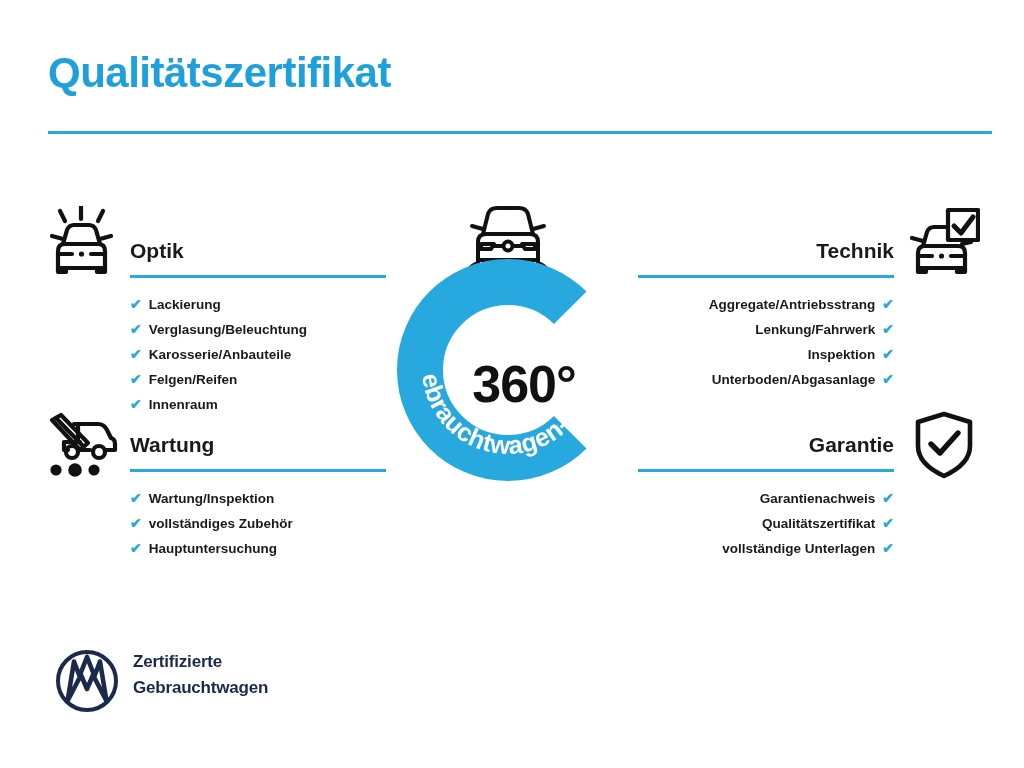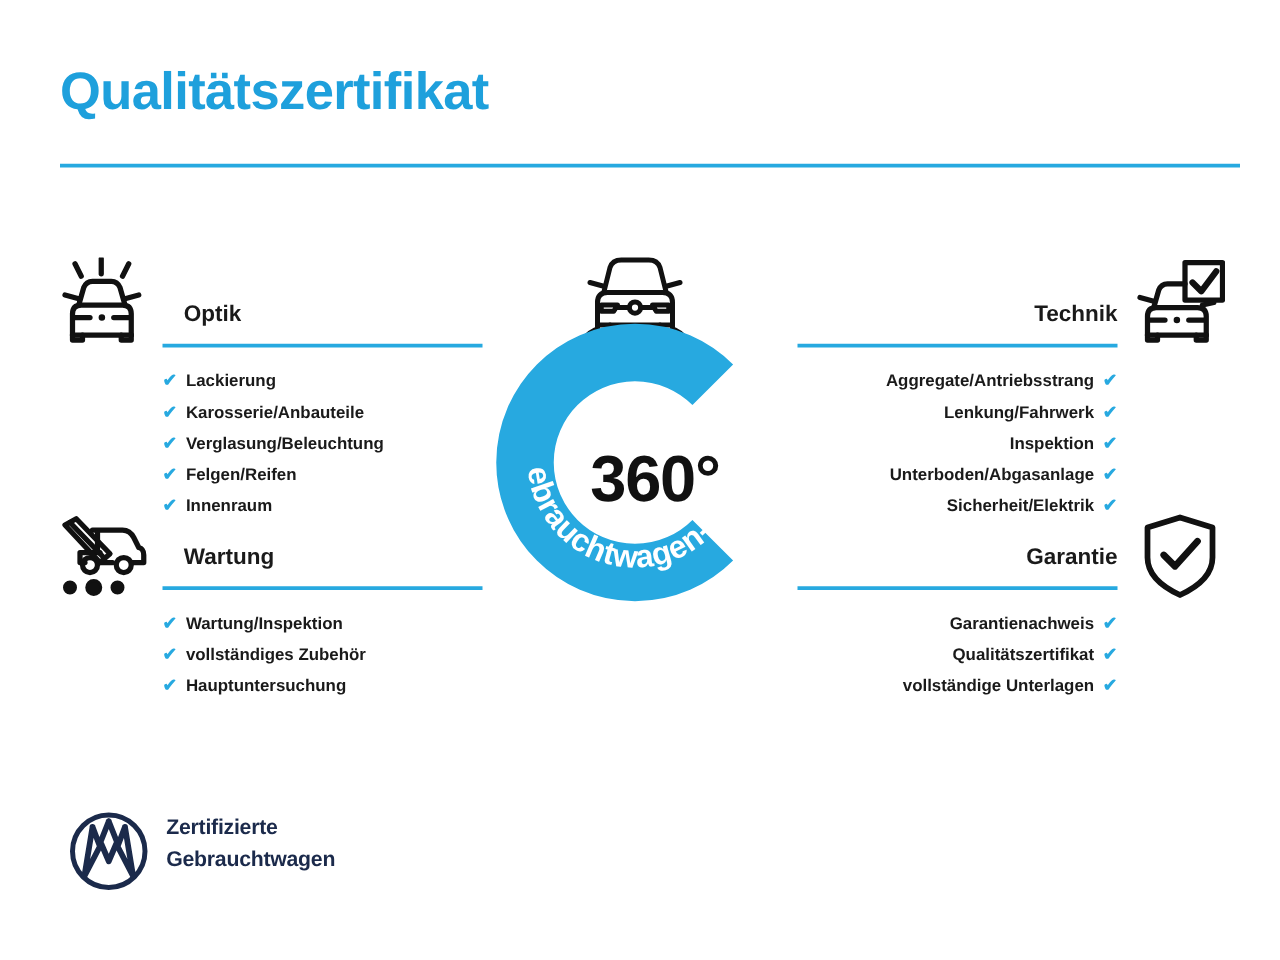--- a/index.html
+++ b/index.html
@@ -39,26 +39,25 @@
 
   
   .block {
     position: absolute;
   }
   .block-head {
     position: relative;
     height: 40px;
   }
   .block-title {
-    font-size: 18px;
+    font-size: 21px;
     font-weight: bold;
     color: #1a1a1a;
     line-height: 26px;
     white-space: nowrap;
-    margin-left: 17px;
   }
   .block-rule {
     position: absolute;
     left: 0;
     right: 0;
     bottom: 0;
     height: 3px;
     background: #27a9e0;
   }
   .block-list {
@@ -228,22 +227,22 @@
   </svg>
 </div>
 
 <div class="block left" id="block-optik">
   <div class="block-head">
     <div class="block-title">Optik</div>
     <div class="block-rule"></div>
   </div>
   <ul class="block-list">
     <li><span class="chk">✔</span><span>Lackierung</span></li>
+    <li><span class="chk">✔</span><span>Verglasung/Beleuchtung</span></li>
     <li><span class="chk">✔</span><span>Karosserie/Anbauteile</span></li>
-    <li><span class="chk">✔</span><span>Verglasung/Beleuchtung</span></li>
     <li><span class="chk">✔</span><span>Felgen/Reifen</span></li>
     <li><span class="chk">✔</span><span>Innenraum</span></li>
   </ul>
 </div>
 
 <div class="block left" id="block-wartung">
   <div class="block-head">
     <div class="block-title">Wartung</div>
     <div class="block-rule"></div>
   </div>
@@ -257,21 +256,20 @@
 <div class="block right" id="block-technik">
   <div class="block-head">
     <div class="block-title">Technik</div>
     <div class="block-rule"></div>
   </div>
   <ul class="block-list">
     <li><span>Aggregate/Antriebsstrang</span><span class="chk">✔</span></li>
     <li><span>Lenkung/Fahrwerk</span><span class="chk">✔</span></li>
     <li><span>Inspektion</span><span class="chk">✔</span></li>
     <li><span>Unterboden/Abgasanlage</span><span class="chk">✔</span></li>
-    <li><span>Sicherheit/Elektrik</span><span class="chk">✔</span></li>
   </ul>
 </div>
 
 <div class="block right" id="block-garantie">
   <div class="block-head">
     <div class="block-title">Garantie</div>
     <div class="block-rule"></div>
   </div>
   <ul class="block-list">
     <li><span>Garantienachweis</span><span class="chk">✔</span></li>

